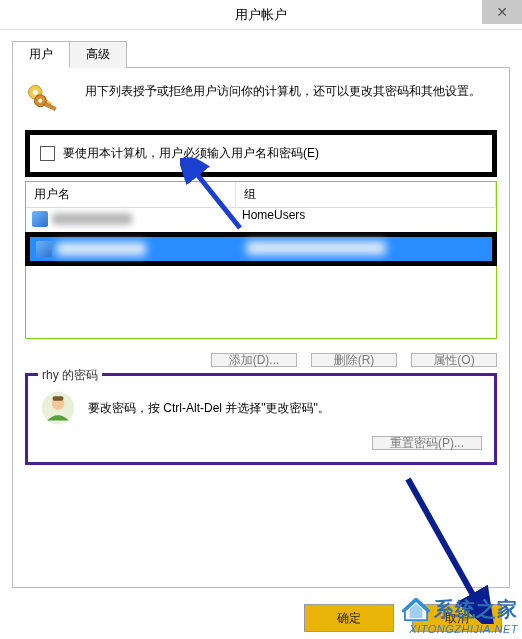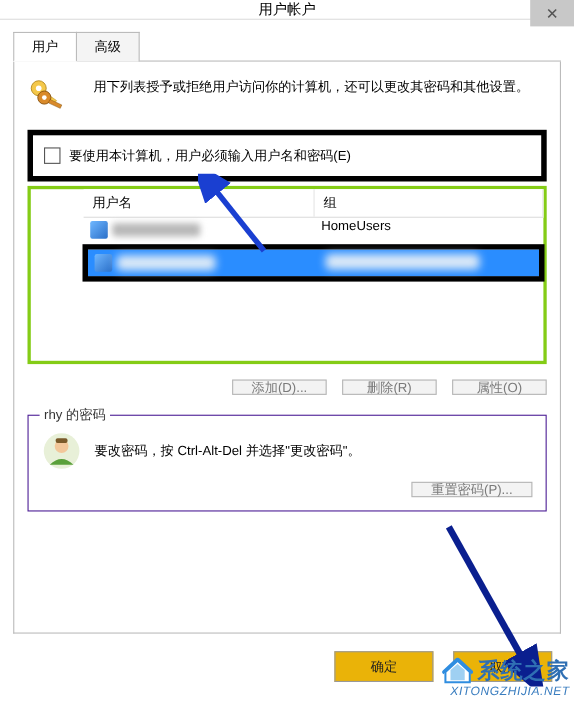--- a/index.html
+++ b/index.html
@@ -7,21 +7,21 @@
     margin: 0;
     font-family: "Microsoft YaHei", "Segoe UI", sans-serif;
     font-size: 12px;
     background: #fff;
     width: 522px;
     height: 639px;
     position: relative;
     overflow: hidden;
   }
   .titlebar {
-    height: 18px;
+    height: 30px;
     background: #fff;
     border-bottom: 1px solid #ddd;
     display: flex;
     align-items: center;
     justify-content: center;
     position: relative;
   }
   .titlebar-title { font-size: 13px; }
   .titlebar-close {
     position: absolute;
@@ -84,24 +84,23 @@
   .chk {
     width: 15px; height: 15px;
     border: 1px solid #555;
     background: #fff;
   }
   .local-users-label {
     margin-top: 10px;
     padding: 2px 0;
   }
   .list-area {
-    border: 3px solid #84cc16;
+    border: 1px solid #84cc16;
     margin-top: 4px;
     background: #fff;
-    padding-left: 48px;
   }
   .list-header {
     display: flex;
     background: #fff;
     border-bottom: 1px solid #ddd;
   }
   .col {
     padding: 4px 8px;
     border-right: 1px solid #e5e5e5;
   }
@@ -163,22 +162,22 @@
     height: 14px;
     border: 1px solid #b5b5b5;
     background: #f3f3f3;
     display: flex;
     align-items: center;
     justify-content: center;
     color: #7a7a7a;
     padding: 0 10px;
   }
   .fieldset {
-    border: 1px solid #4c1d95;
-    margin-top: 18px;
+    border: 3px solid #4c1d95;
+    margin-top: 6px;
     padding: 14px 12px 12px 12px;
     position: relative;
   }
   .legend {
     position: absolute;
     top: -9px;
     left: 10px;
     background: #fff;
     padding: 0 4px;
     color: #333;

